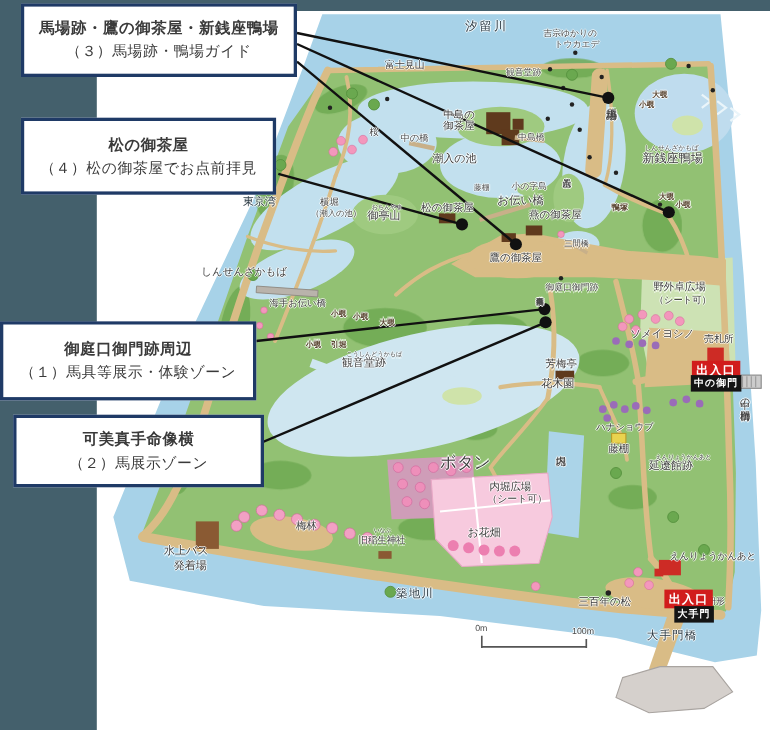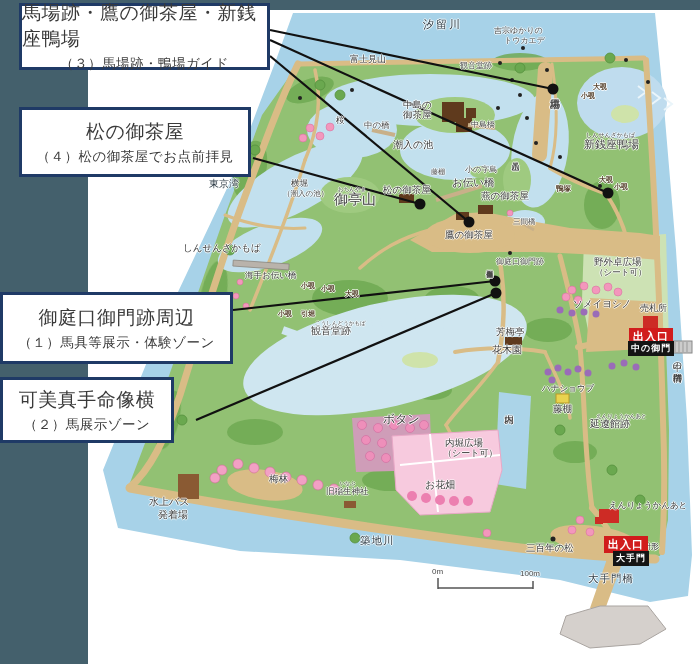--- a/index.html
+++ b/index.html
@@ -11,21 +11,21 @@
       text-shadow:1px 0 0 rgba(255,255,255,.85),-1px 0 0 rgba(255,255,255,.85),
                   0 1px 0 rgba(255,255,255,.85),0 -1px 0 rgba(255,255,255,.85);}
   .v{writing-mode:vertical-rl;text-orientation:upright;}
   .tiny{color:#4a4a4a;}
   .brown{color:#5a4632;font-weight:bold;}
   .water-lbl{color:#2e3c46;}
   
   .co{position:absolute;background:#fff;border:3px solid #1f3a66;box-sizing:border-box;
       display:flex;flex-direction:column;justify-content:center;align-items:center;gap:3px;
       font-family:"Liberation Serif","DejaVu Serif",serif;color:#3a3a3a;}
-  .co .t{font-weight:normal;font-size:19px;letter-spacing:.5px;}
+  .co .t{font-weight:bold;font-size:14px;letter-spacing:.5px;}
   .co .s{font-size:13.5px;letter-spacing:.5px;}
   
   .badge{position:absolute;color:#fff;font-weight:bold;white-space:nowrap;
          display:flex;align-items:center;justify-content:center;}
   .badge.red{background:#d11c1c;font-size:11px;padding:1px 4px;letter-spacing:1px;}
   .badge.blk{background:#141414;font-size:9px;padding:1px 3px;letter-spacing:1px;}
 </style>
 </head>
 <body>
 
@@ -316,30 +316,30 @@
 <div class="ml tiny" style="left:460px;top:62px;font-size:8px">観音堂跡</div>
 <div class="ml" style="left:403px;top:100px;font-size:9.5px">中島の</div>
 <div class="ml" style="left:403px;top:110px;font-size:9.5px">御茶屋</div>
 <div class="ml tiny" style="left:471px;top:121px;font-size:8px">中島橋</div>
 <div class="ml tiny" style="left:364px;top:121px;font-size:8.5px">中の橋</div>
 <div class="ml" style="left:336px;top:116px;font-size:8.5px">桜</div>
 <div class="ml" style="left:393px;top:140px;font-size:10px">潮入の池</div>
 <div class="ml" style="left:291px;top:179px;font-size:8.5px">横堀</div>
 <div class="ml tiny" style="left:283px;top:190px;font-size:7.5px">（潮入の池）</div>
 <div class="ml tiny" style="left:338px;top:187px;font-size:5.5px">おちんやま</div>
-<div class="ml" style="left:334px;top:192px;font-size:14px">御亭山</div>
+<div class="ml" style="left:334px;top:192px;font-size:10px">御亭山</div>
 <div class="ml" style="left:383px;top:185px;font-size:9.5px">松の御茶屋</div>
 <div class="ml tiny" style="left:431px;top:168px;font-size:7px">藤棚</div>
 <div class="ml tiny" style="left:465px;top:166px;font-size:8px">小の字島</div>
 <div class="ml" style="left:452px;top:177px;font-size:10.5px">お伝い橋</div>
 <div class="ml v" style="left:510px;top:156px;font-size:8px">八景山</div>
 <div class="ml" style="left:481px;top:191px;font-size:9.5px">燕の御茶屋</div>
 <div class="ml tiny" style="left:513px;top:218px;font-size:7.5px">三間橋</div>
 <div class="ml" style="left:445px;top:230px;font-size:9.5px">鷹の御茶屋</div>
-<div class="ml water-lbl" style="left:209px;top:179px;font-size:10px">東京湾</div>
+<div class="ml water-lbl" style="left:221px;top:179px;font-size:10px">東京湾</div>
 <div class="ml" style="left:183px;top:243px;font-size:9.5px">しんせんざかもば</div>
 <div class="ml" style="left:245px;top:271px;font-size:8.5px">海手お伝い橋</div>
 <div class="ml brown" style="left:301px;top:282px;font-size:7px">小覗</div>
 <div class="ml brown" style="left:321px;top:285px;font-size:7px">小覗</div>
 <div class="ml brown" style="left:345px;top:290px;font-size:7px">大覗</div>
 <div class="ml brown" style="left:278px;top:310px;font-size:7px">小覗</div>
 <div class="ml brown" style="left:301px;top:310px;font-size:7px">引堀</div>
 <div class="ml tiny" style="left:315px;top:321px;font-size:5.5px">こうしんどうかもば</div>
 <div class="ml" style="left:311px;top:326px;font-size:10px">観音堂跡</div>
 <div class="ml tiny" style="left:496px;top:258px;font-size:8px">御庭口御門跡</div>
@@ -351,21 +351,21 @@
 <div class="ml v" style="left:672px;top:356px;font-size:9px">中の御門橋</div>
 <div class="ml" style="left:496px;top:327px;font-size:9.5px">芳梅亭</div>
 <div class="ml" style="left:492px;top:345px;font-size:10px">花木園</div>
 <div class="ml" style="left:542px;top:384px;font-size:8.5px">ハナショウブ</div>
 <div class="ml" style="left:553px;top:404px;font-size:9.5px">藤棚</div>
 <div class="ml tiny" style="left:596px;top:414px;font-size:5.5px">えんりょうかんあと</div>
 <div class="ml" style="left:590px;top:419px;font-size:10px">延遼館跡</div>
 <div class="ml v" style="left:504px;top:407px;font-size:9.5px">内堀</div>
 <div class="ml" style="left:445px;top:438px;font-size:9.5px">内堀広場</div>
 <div class="ml" style="left:443px;top:449px;font-size:9px">（シート可）</div>
-<div class="ml" style="left:383px;top:413px;font-size:12px">ボタン</div>
+<div class="ml" style="left:400px;top:413px;font-size:15px">ボタン</div>
 <div class="ml" style="left:425px;top:480px;font-size:10px">お花畑</div>
 <div class="ml" style="left:269px;top:474px;font-size:9.5px">梅林</div>
 <div class="ml tiny" style="left:340px;top:481px;font-size:5px">いなぶ</div>
 <div class="ml" style="left:326px;top:487px;font-size:8.5px">旧稲生神社</div>
 <div class="ml" style="left:149px;top:497px;font-size:10px">水上バス</div>
 <div class="ml" style="left:158px;top:510px;font-size:10px">発着場</div>
 <div class="ml water-lbl" style="left:360px;top:535px;font-size:10.5px;letter-spacing:1px">築地川</div>
 <div class="ml" style="left:526px;top:543px;font-size:9.5px">三百年の松</div>
 <div class="ml" style="left:609px;top:501px;font-size:8.5px">えんりょうかんあと</div>
 <div class="ml" style="left:643px;top:543px;font-size:8px">枡形</div>
@@ -383,18 +383,18 @@
   <div class="s">（３）馬場跡・鴨場ガイド</div>
 </div>
 <div class="co" style="left:19px;top:107px;width:232px;height:70px">
   <div class="t">松の御茶屋</div>
   <div class="s">（４）松の御茶屋でお点前拝見</div>
 </div>
 <div class="co" style="left:0px;top:292px;width:233px;height:72px">
   <div class="t">御庭口御門跡周辺</div>
   <div class="s">（１）馬具等展示・体験ゾーン</div>
 </div>
-<div class="co" style="left:0px;top:377px;width:174px;height:66px">
+<div class="co" style="left:12px;top:377px;width:228px;height:66px">
   <div class="t">可美真手命像横</div>
   <div class="s">（２）馬展示ゾーン</div>
 </div>
 
 </div>
 
 </body></html>

